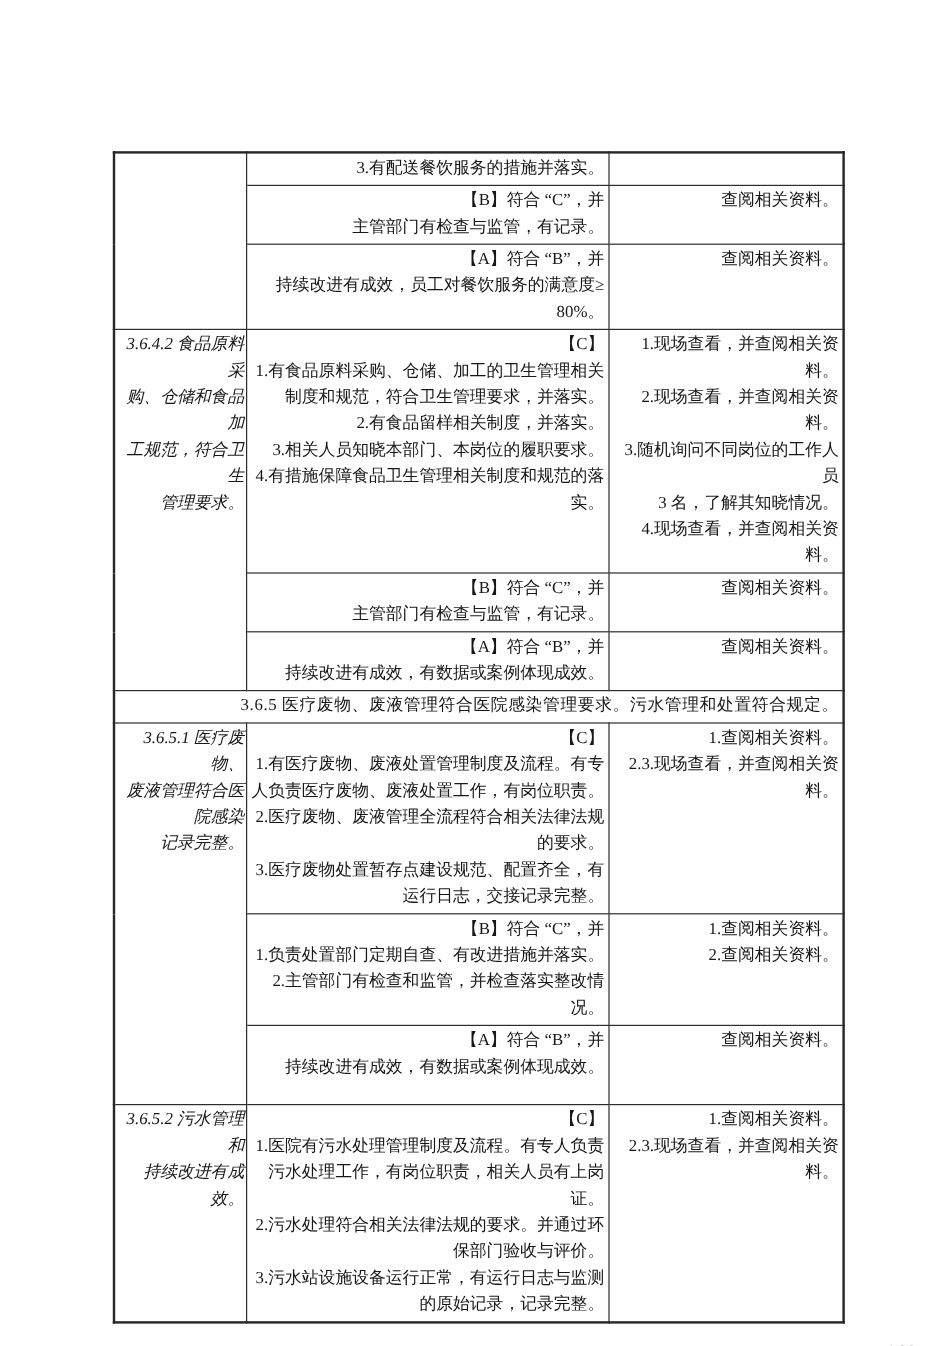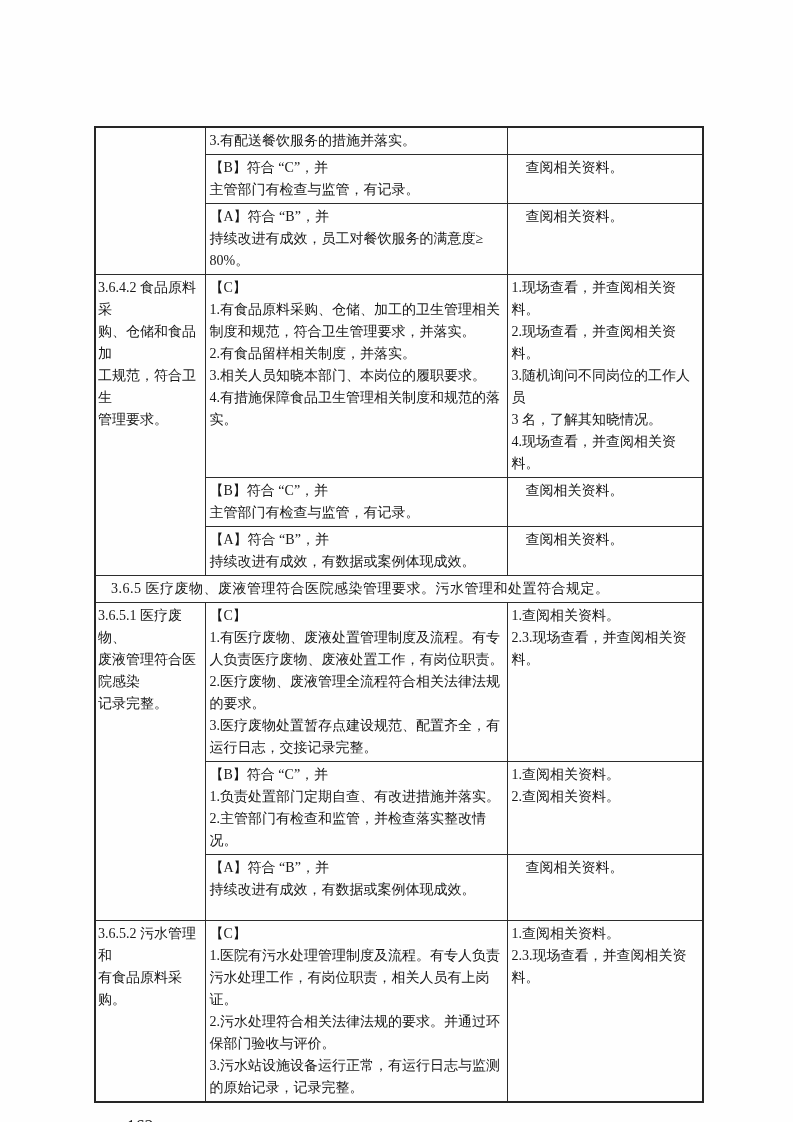--- a/index.html
+++ b/index.html
@@ -1,15 +1,15 @@
 <!DOCTYPE html>
 <html><head>
 <meta charset="utf-8">
 <style>
-  * { margin: 0; padding: 0; box-sizing: border-box; }
+  * { margin: 0; padding: 0; box-sizing: border-box; text-align: right; }
   html, body { background: #ffffff; }
   .page {
     position: relative;
     width: 793px;
     height: 1122px;
     background: #fefefe;
     font-family: "Liberation Serif", serif;
     color: #171717;
     overflow: hidden;
     padding-top: 126px;
@@ -31,20 +31,21 @@
     word-break: break-all;
   }
   .col-item { width: 110px; }
   .col-criteria { width: 302px; }
   .col-method { width: 196px; }
   .item-cell {
     font-size: 13px;
     line-height: 23px;
     padding-left: 2px !important;
     padding-right: 1px !important;
+    font-style: italic;
   }
   .indent { padding-left: 18px !important; }
   .section-cell {
     padding-left: 15px !important;
     font-size: 14.5px;
     letter-spacing: 0.5px;
   }
   .page-footer {
     margin: 14px 0 0 98px;
     font-size: 18px;
@@ -132,21 +133,21 @@
 2.查阅相关资料。</td>
       </tr>
       <tr style="height:66px;">
         <td>【A】符合 “B”，并
 持续改进有成效，有数据或案例体现成效。</td>
         <td class="indent">查阅相关资料。</td>
       </tr>
 
       <tr style="height:162px;">
         <td class="item-cell">3.6.5.2 污水管理和
-有食品原料采购。</td>
+持续改进有成效。</td>
         <td>【C】
 1.医院有污水处理管理制度及流程。有专人负责污水处理工作，有岗位职责，相关人员有上岗证。
 2.污水处理符合相关法律法规的要求。并通过环保部门验收与评价。
 3.污水站设施设备运行正常，有运行日志与监测的原始记录，记录完整。</td>
         <td>1.查阅相关资料。
 2.3.现场查看，并查阅相关资料。</td>
       </tr>
     </tbody>
   </table>
 

